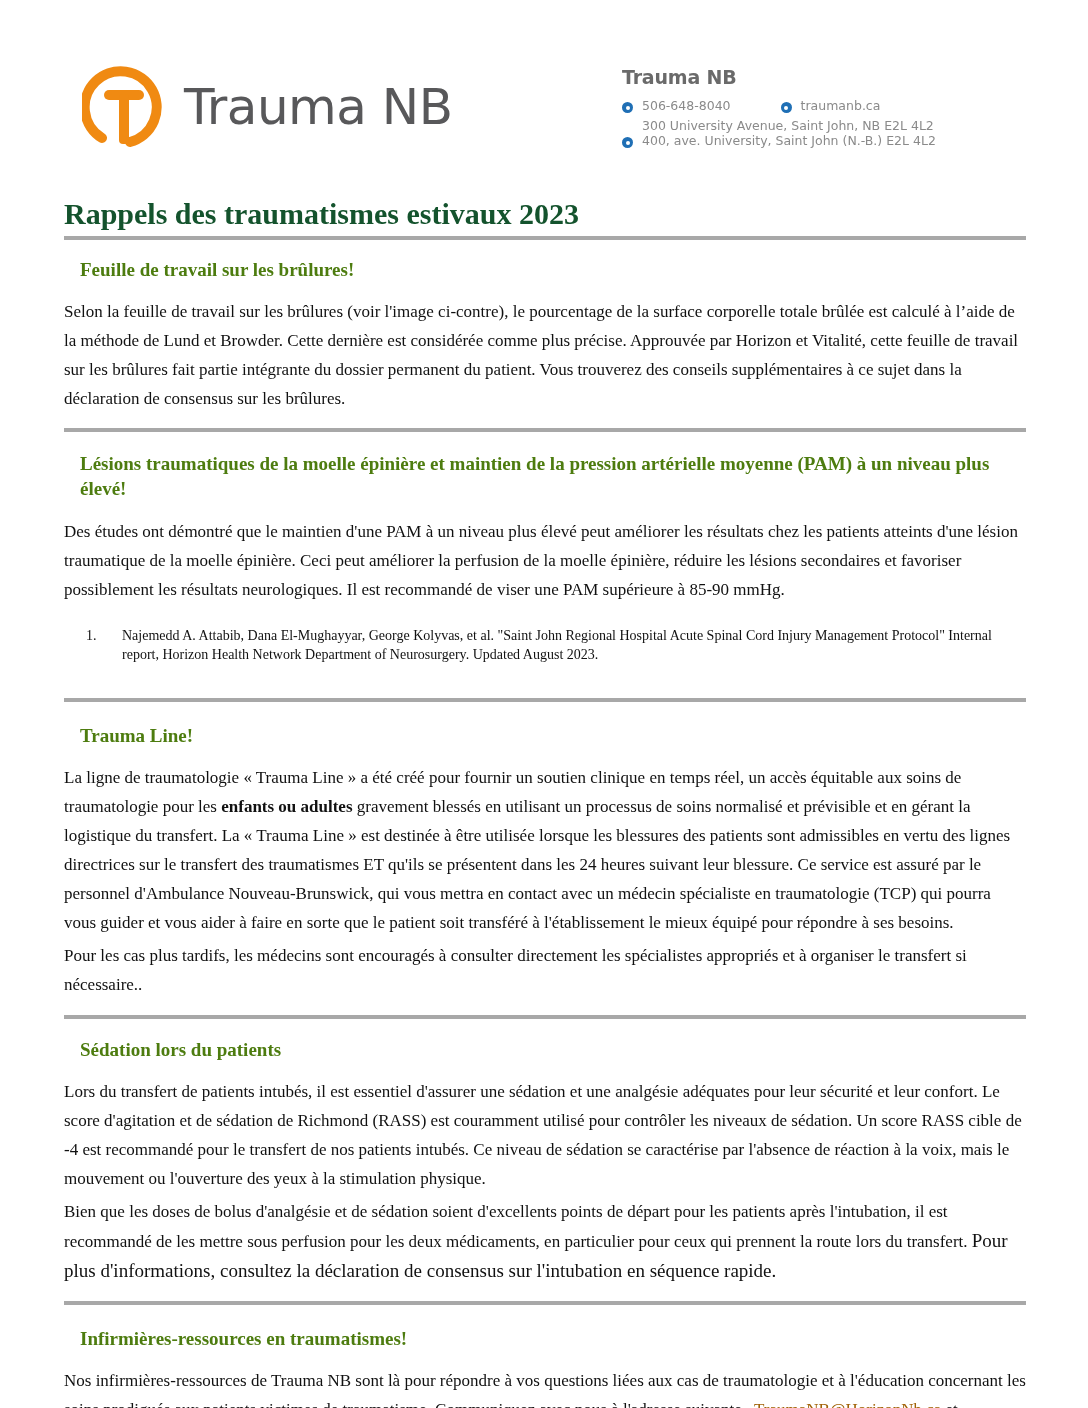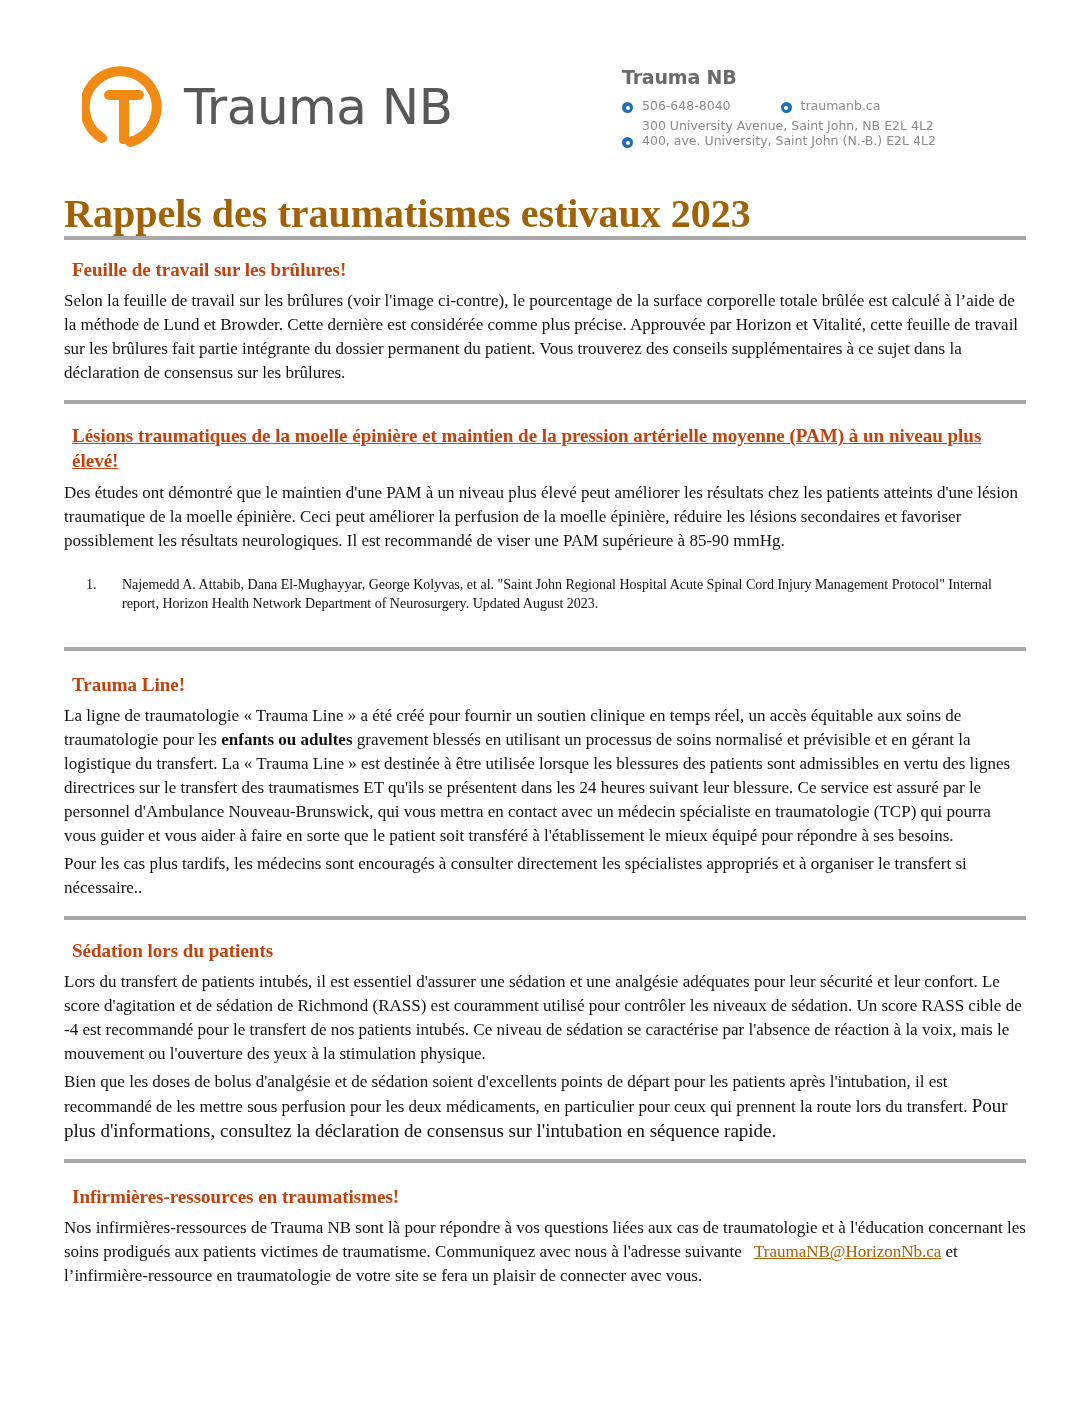--- a/index.html
+++ b/index.html
@@ -13,27 +13,27 @@
   .contact { position: absolute; left: 622px; top: 66px; font-family: "DejaVu Sans", "Liberation Sans", sans-serif;
              color: #8a8a8a; font-size: 12.5px; }
   .contact-title { font-size: 19px; font-weight: bold; color: #6a6a6a; margin-bottom: 10px; letter-spacing: -0.2px; }
   .contact-row { display: flex; align-items: flex-end; margin-bottom: 5px; line-height: 15px; }
   .c-icon { width: 11px; height: 11px; border-radius: 50%; background: #1f6fb5; margin-right: 9px; margin-top: 2px;
             flex: 0 0 11px; position: relative; }
   .c-icon::after { content: ""; position: absolute; left: 3.5px; top: 3.5px; width: 4px; height: 4px;
                    border-radius: 50%; background: #fff; }
   .c-spacer { width: 50px; display: inline-block; }
   .main { position: absolute; left: 64px; top: 196px; width: 962px; }
-  .doc-title { font-family: "Liberation Serif", serif; font-weight: bold; color: #a16207; font-size: 40px;
+  .doc-title { font-family: "Liberation Serif", serif; font-weight: bold; color: #14532d; font-size: 30px;
                margin: 0; line-height: 36px; }
   .rule { height: 4px; background: #a8a8a8; width: 962px; }
   .rule.top { margin-top: 4px; margin-bottom: 18px; }
   .section { }
-  .h2 { font-weight: bold; color: #c2410c; font-size: 19px; line-height: 23px; margin: 8px; }
-  p { margin: 0; font-size: 17px; line-height: 24px; }
+  .h2 { font-weight: bold; color: #4d7c0f; font-size: 19px; line-height: 23px; margin: 16px; }
+  p { margin: 0; font-size: 17px; line-height: 29px; }
   p + p { margin-top: 4px; }
   .ref { font-size: 14px; line-height: 19px; display: flex; margin-left: 22px; margin-top: 22px; }
   .ref-num { width: 36px; flex: 0 0 36px; }
   .bold { font-weight: bold; }
   a { color: #a16207; text-decoration: underline; margin-left: 8px; }
   .big { font-size: 19px; }
 </style>
 </head>
 <body>
 
@@ -70,21 +70,21 @@
   <h1 class="doc-title">Rappels des traumatismes estivaux 2023</h1>
   <div class="rule top"></div>
 
   <div class="section">
     <h2 class="h2">Feuille de travail sur les brûlures!</h2>
     <p>Selon la feuille de travail sur les brûlures (voir l'image ci-contre), le pourcentage de la surface corporelle totale brûlée est calculé à l’aide de la méthode de Lund et Browder.  Cette dernière est considérée comme plus précise.  Approuvée par Horizon et Vitalité, cette feuille de travail sur les brûlures fait partie intégrante du dossier permanent du patient. Vous trouverez des conseils supplémentaires à ce sujet dans la déclaration de consensus sur les brûlures.</p>
   </div>
   <div class="rule" style="margin-top:15px;margin-bottom:19px;"></div>
 
   <div class="section">
-    <h2 class="h2" style="line-height:25px;text-decoration:underline;">Lésions traumatiques de la moelle épinière et maintien de la pression artérielle moyenne (PAM) à un niveau plus élevé!</h2>
+    <h2 class="h2" style="line-height:25px;">Lésions traumatiques de la moelle épinière et maintien de la pression artérielle moyenne (PAM) à un niveau plus élevé!</h2>
     <p>Des études ont démontré que le maintien d'une PAM à un niveau plus élevé peut améliorer les résultats chez les patients atteints d'une lésion traumatique de la moelle épinière.  Ceci peut améliorer la perfusion de la moelle épinière, réduire les lésions secondaires et favoriser possiblement les résultats neurologiques.  Il est recommandé de viser une PAM supérieure à 85-90 mmHg.</p>
     <div class="ref">
       <span class="ref-num">1.</span>
       <span>Najemedd A. Attabib, Dana El-Mughayyar, George Kolyvas, et al. "Saint John Regional Hospital Acute Spinal Cord Injury Management Protocol" Internal report, Horizon Health Network Department of Neurosurgery. Updated August 2023.</span>
     </div>
   </div>
   <div class="rule" style="margin-top:34px;margin-bottom:22px;"></div>
 
   <div class="section">
     <h2 class="h2">Trauma Line!</h2>

